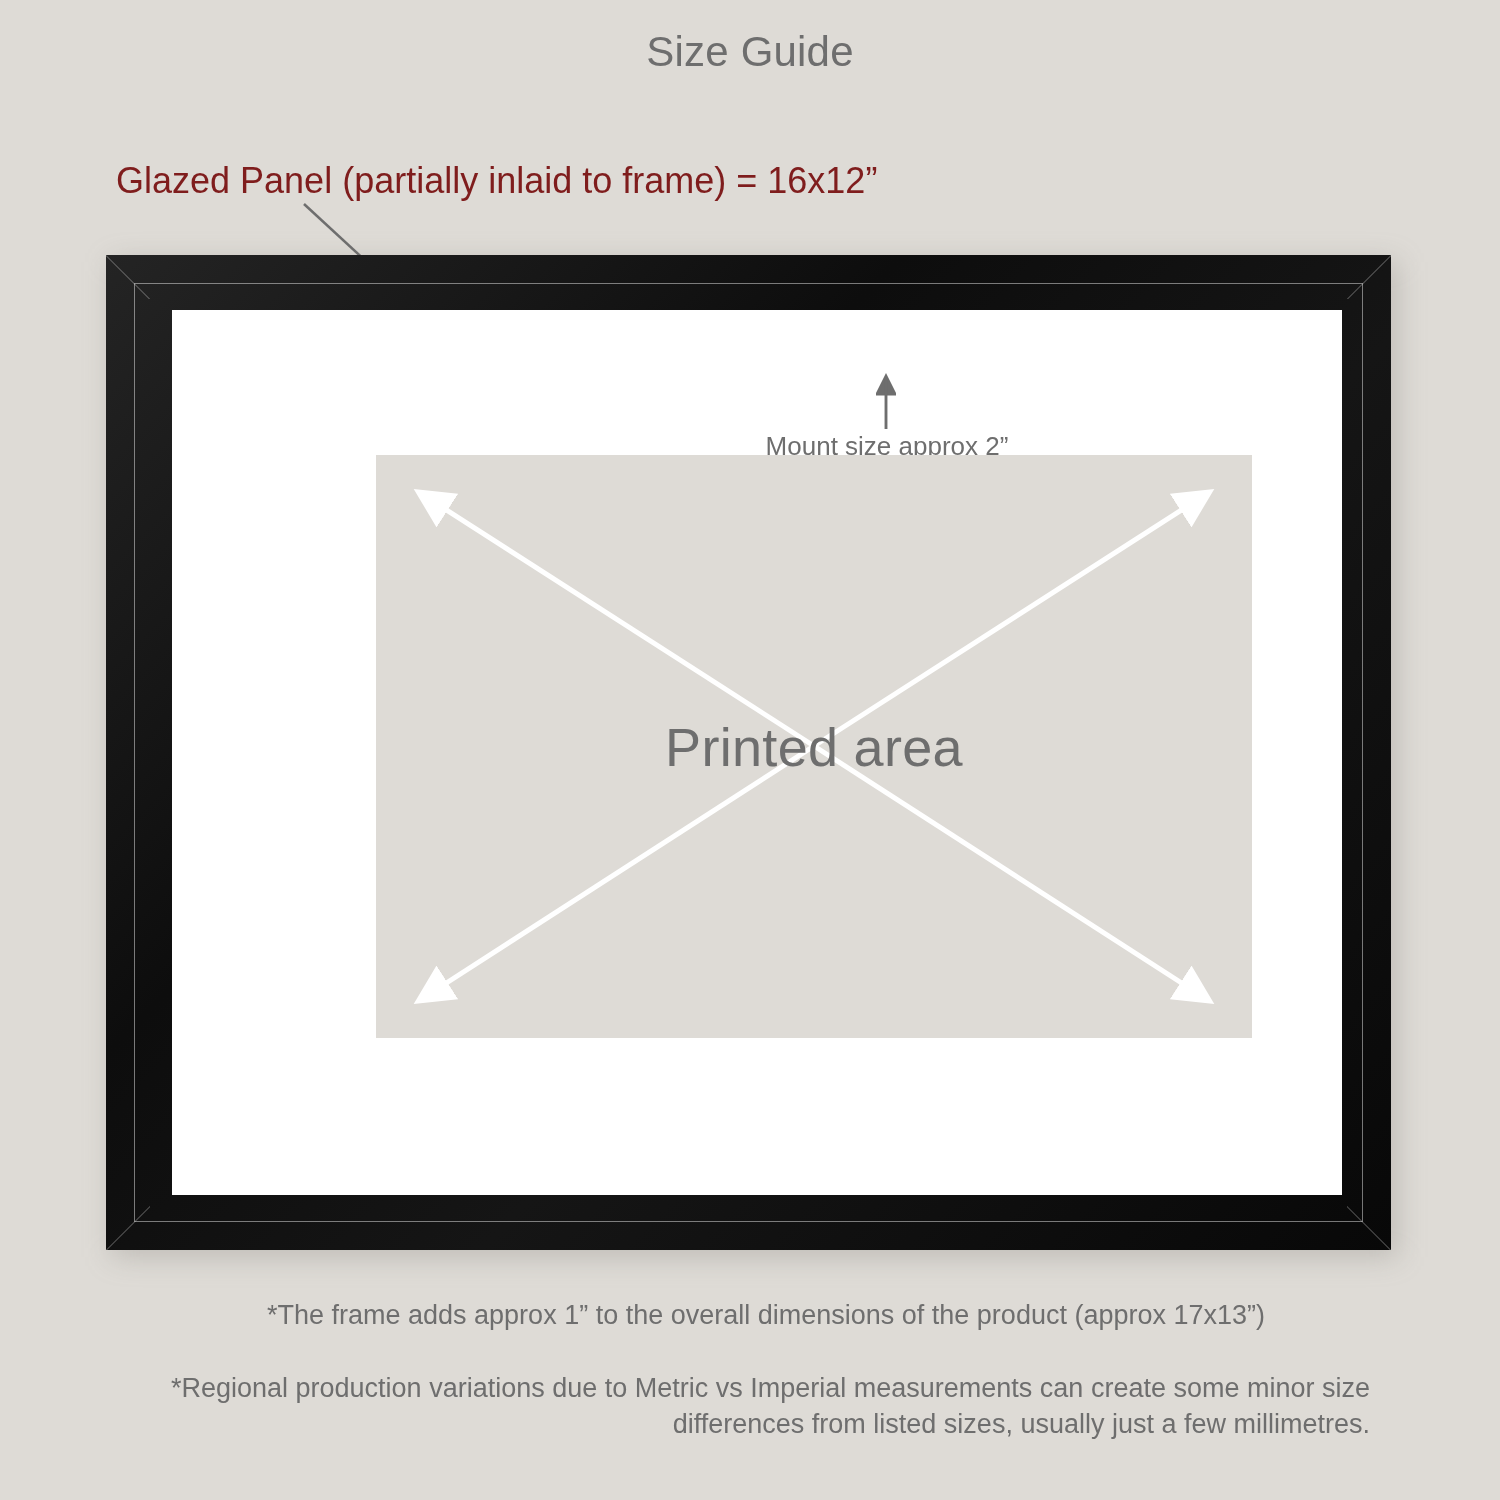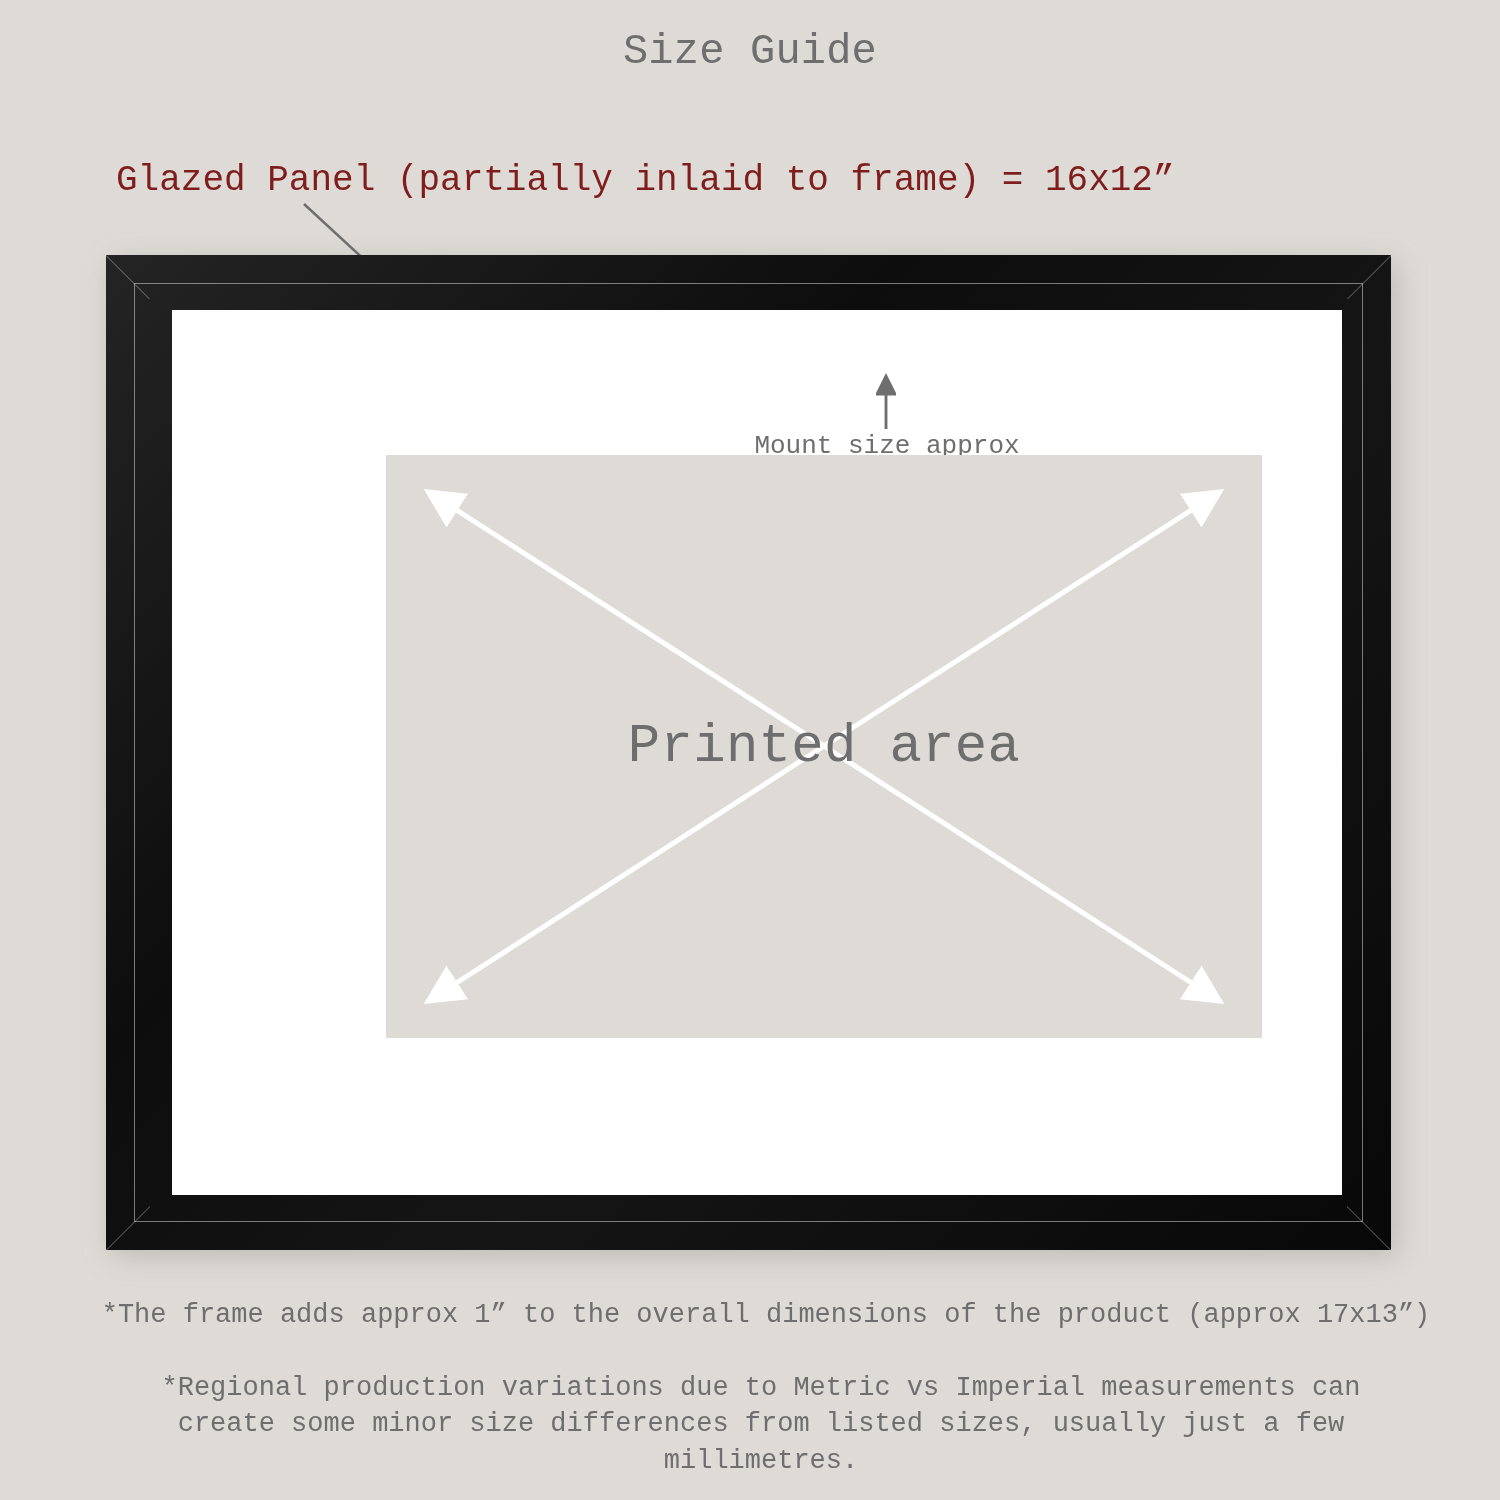--- a/index.html
+++ b/index.html
@@ -11,21 +11,20 @@
     height: 1500px;
     background: #dedbd6;
     font-family: "Liberation Sans", sans-serif;
     color: #6b6b6b;
     overflow: hidden;
     position: relative;
   }
   .page {
     position: absolute;
     inset: 0;
-    font-family: Liberation Mono, monospace;
   }
 
   
   .title {
     position: absolute;
     top: 28px;
     left: 0;
     width: 1500px;
     text-align: center;
     font-size: 42px;
@@ -114,21 +113,21 @@
     left: 66px;
     top: 55px;
     right: 49px;
     bottom: 55px;
     background: #ffffff;
   }
 
   
   .printed-area {
     position: absolute;
-    left: 214px;
+    left: 204px;
     top: 145px;
     width: 876px;
     height: 583px;
     background: #dedbd6;
   }
   .printed-label {
     position: absolute;
     left: 0;
     top: 0;
     width: 100%;
@@ -174,23 +173,23 @@
     top: 1300px;
     left: 16px;
     width: 1500px;
     text-align: center;
     font-size: 27px;
     color: #6e6e6e;
   }
   .footnote2 {
     position: absolute;
     top: 1370px;
-    left: 129px;
+    left: 106px;
     width: 1264px;
-    text-align: center;
+    text-align: right;
     font-size: 27px;
     line-height: 1.35;
     color: #6e6e6e;
   }
 </style>
 </head>
 <body>
 
 <div class="page">
 

